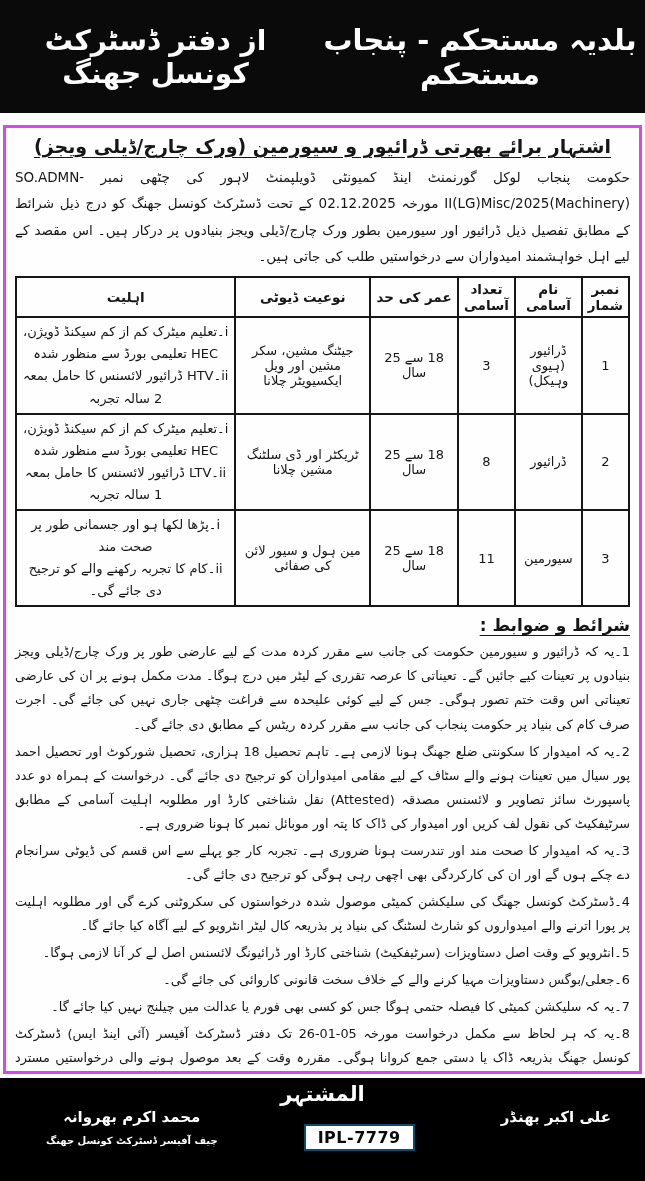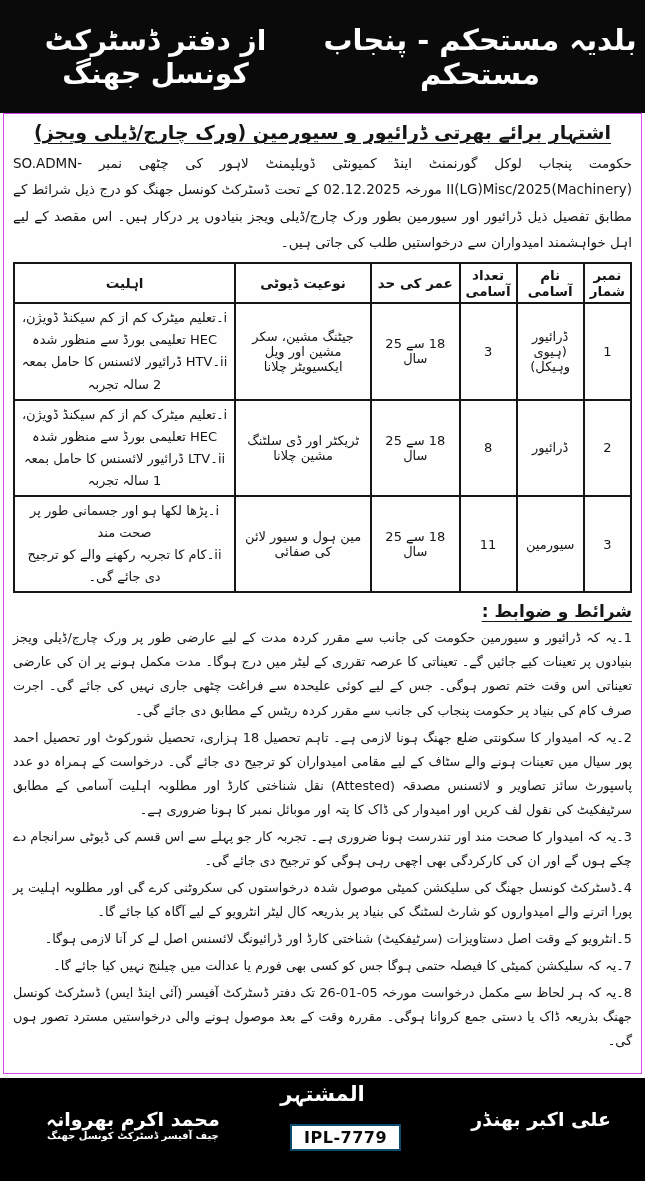--- a/index.html
+++ b/index.html
@@ -14,21 +14,21 @@
   
   .masthead {
     background:#0a0a0a; color:#ffffff; height:113px; flex:0 0 auto;
     display:flex; flex-direction:row; align-items:center; justify-content:center;
     text-align:center; gap:4px;
   }
   .masthead .slogan { font-size:29px; font-weight:bold; letter-spacing:1px; }
   .masthead .office { font-size:28px; font-weight:bold; letter-spacing:1px; }
   
   .frame {
-    flex:1 1 auto; margin:0 3px 4px 3px; border:1px solid #d946ef;
+    flex:1 1 auto; margin:12px 3px 4px 3px; border:3px solid #d946ef;
     background:#fefefe; padding:5px 9px 10px 9px; overflow:hidden;
   }
   .advert-title {
     text-align:center; font-size:19px; font-weight:bold;
     text-decoration:underline; text-underline-offset:4px; margin:2px 0 7px 0;
   }
   .intro {
     font-size:13.5px; line-height:1.95; text-align:justify; font-weight:500;
   }
   
@@ -58,21 +58,21 @@
   .foot {
     background:#000000; color:#ffffff; height:103px; flex:0 0 auto;
     padding:4px 16px 6px 16px; display:flex; flex-direction:column;
   }
   .advertiser { text-align:center; font-size:21px; font-weight:bold; }
   .sig-row {
     display:flex; justify-content:space-between; align-items:flex-start;
     padding:2px 18px 0 30px; flex:1;
   }
   .sig { text-align:center; }
-  .sig .name { font-size:19px; font-weight:bold; }
+  .sig .name { font-size:15px; font-weight:bold; margin-bottom:9px; }
   .sig .title { font-size:10px; font-weight:bold; }
   .ipl-badge {
     background:#ffffff; color:#0a0a0a; font-weight:bold; font-size:16px;
     padding:2px 12px; margin-top:16px; direction:ltr; letter-spacing:0.5px;
     border:2px solid #0c4a6e;
   }
 </style>
 </head>
 <body>
 
@@ -141,20 +141,21 @@
     </table>
 
     <h2 class="terms-heading">شرائط و ضوابط :</h2>
 
     <div class="terms">
       <div class="terms-item">1۔یہ کہ ڈرائیور و سیورمین حکومت کی جانب سے مقرر کردہ مدت کے لیے عارضی طور پر ورک چارج/ڈیلی ویجز بنیادوں پر تعینات کیے جائیں گے۔ تعیناتی کا عرصہ تقرری کے لیٹر میں درج ہوگا۔ مدت مکمل ہونے پر ان کی عارضی تعیناتی اس وقت ختم تصور ہوگی۔ جس کے لیے کوئی علیحدہ سے فراغت چٹھی جاری نہیں کی جائے گی۔ اجرت صرف کام کی بنیاد پر حکومت پنجاب کی جانب سے مقرر کردہ ریٹس کے مطابق دی جائے گی۔</div>
       <div class="terms-item">2۔یہ کہ امیدوار کا سکونتی ضلع جھنگ ہونا لازمی ہے۔ تاہم تحصیل 18 ہزاری، تحصیل شورکوٹ اور تحصیل احمد پور سیال میں تعینات ہونے والے سٹاف کے لیے مقامی امیدواران کو ترجیح دی جائے گی۔ درخواست کے ہمراہ دو عدد پاسپورٹ سائز تصاویر و لائسنس مصدقہ (Attested) نقل شناختی کارڈ اور مطلوبہ اہلیت آسامی کے مطابق سرٹیفکیٹ کی نقول لف کریں اور امیدوار کی ڈاک کا پتہ اور موبائل نمبر کا ہونا ضروری ہے۔</div>
       <div class="terms-item">3۔یہ کہ امیدوار کا صحت مند اور تندرست ہونا ضروری ہے۔ تجربہ کار جو پہلے سے اس قسم کی ڈیوٹی سرانجام دے چکے ہوں گے اور ان کی کارکردگی بھی اچھی رہی ہوگی کو ترجیح دی جائے گی۔</div>
       <div class="terms-item">4۔ڈسٹرکٹ کونسل جھنگ کی سلیکشن کمیٹی موصول شدہ درخواستوں کی سکروٹنی کرے گی اور مطلوبہ اہلیت پر پورا اترنے والے امیدواروں کو شارٹ لسٹنگ کی بنیاد پر بذریعہ کال لیٹر انٹرویو کے لیے آگاہ کیا جائے گا۔</div>
       <div class="terms-item">5۔انٹرویو کے وقت اصل دستاویزات (سرٹیفکیٹ) شناختی کارڈ اور ڈرائیونگ لائسنس اصل لے کر آنا لازمی ہوگا۔</div>
+      <div class="terms-item">6۔جعلی/بوگس دستاویزات مہیا کرنے والے کے خلاف سخت قانونی کاروائی کی جائے گی۔</div>
       <div class="terms-item">7۔یہ کہ سلیکشن کمیٹی کا فیصلہ حتمی ہوگا جس کو کسی بھی فورم یا عدالت میں چیلنج نہیں کیا جائے گا۔</div>
       <div class="terms-item">8۔یہ کہ ہر لحاظ سے مکمل درخواست مورخہ 05-01-26 تک دفتر ڈسٹرکٹ آفیسر (آئی اینڈ ایس) ڈسٹرکٹ کونسل جھنگ بذریعہ ڈاک یا دستی جمع کروانا ہوگی۔ مقررہ وقت کے بعد موصول ہونے والی درخواستیں مسترد تصور ہوں گی۔</div>
 
     </div>
 
   </main>
 
   <footer class="foot">
     <div class="advertiser">المشتہر</div>
     <div class="sig-row">

